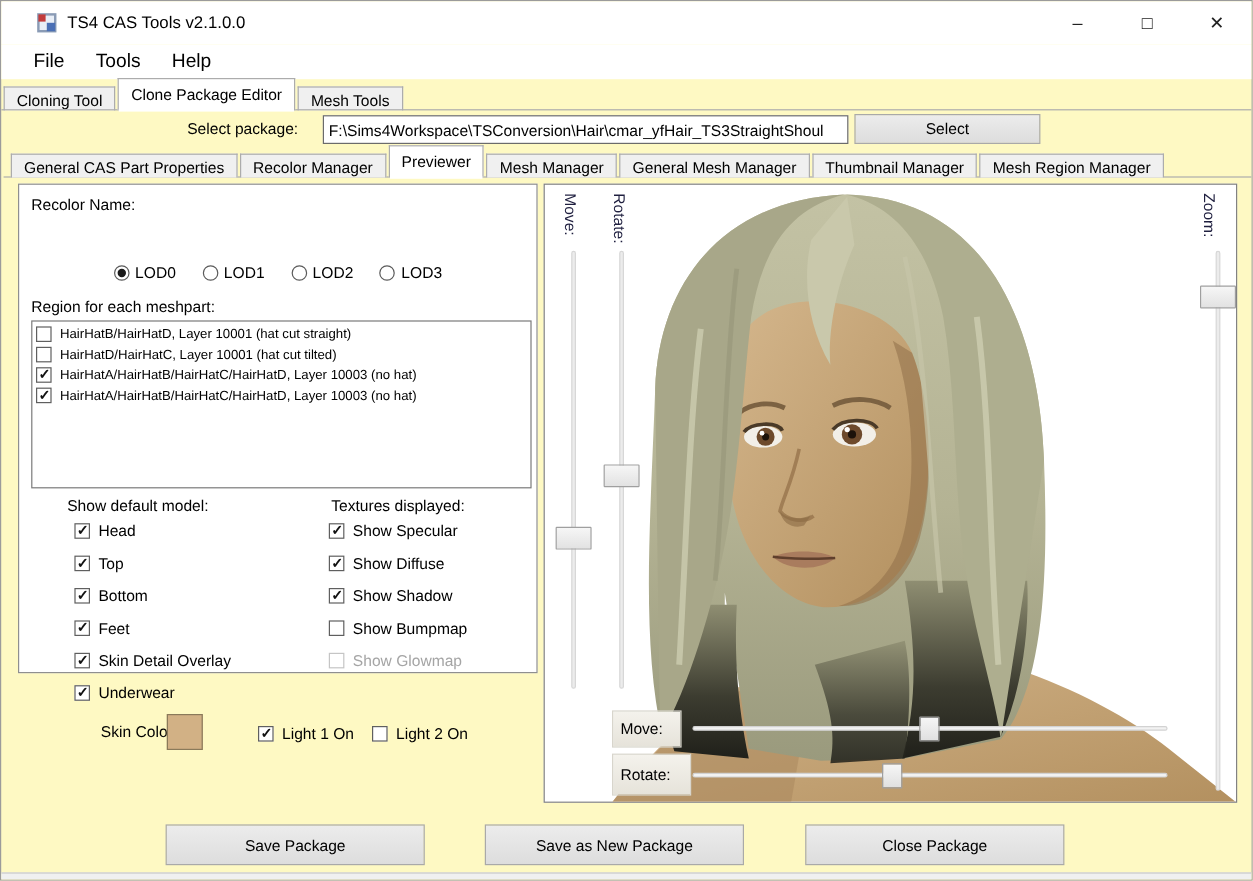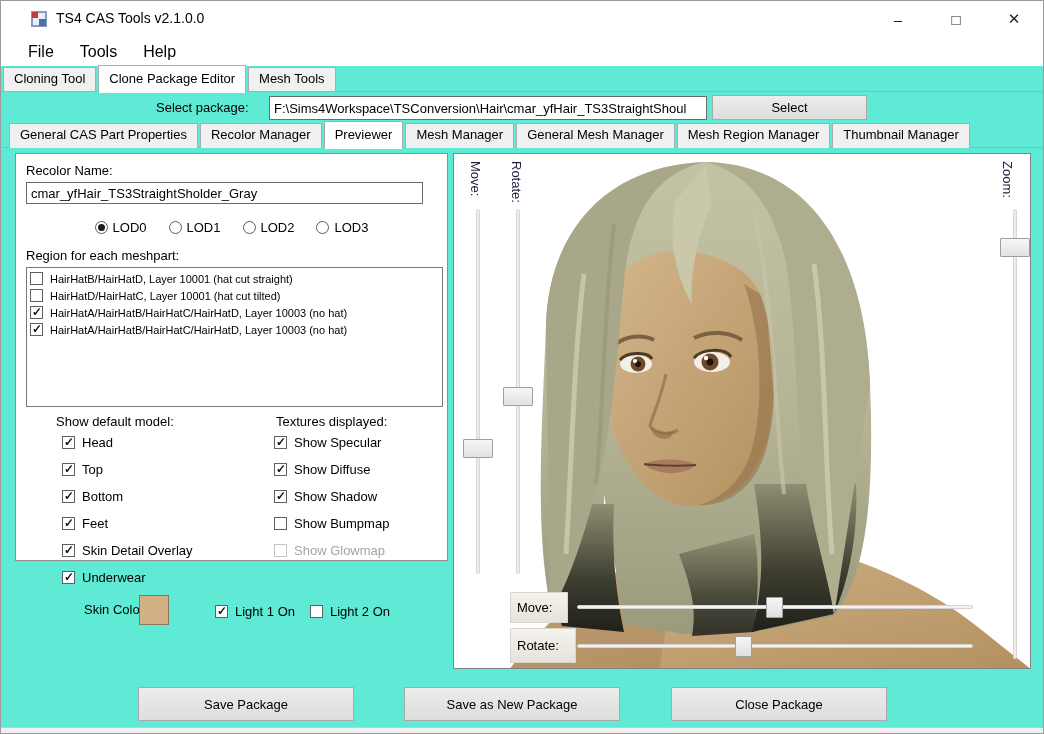--- a/index.html
+++ b/index.html
@@ -1,36 +1,36 @@
 <!DOCTYPE html>
 <html><head>
 <meta charset="utf-8">
 <style>
   * { margin:0; padding:0; box-sizing:border-box; }
   html,body { width:1044px; height:734px; }
   body { font-family:"Liberation Sans", sans-serif; font-size:13px; color:#000; background:#fff; }
-  .window { position:relative; width:1044px; height:734px; background:#5eead4; border:1px solid #9b9b9b; overflow:hidden; }
+  .window { position:relative; width:1044px; height:734px; background:#fef9c3; border:1px solid #9b9b9b; overflow:hidden; }
 
   
   .titlebar { position:absolute; left:0; top:0; width:100%; height:36px; background:#fff; }
   .app-icon { position:absolute; left:30px; top:10px; width:16px; height:16px; }
   .app-icon .frame { position:absolute; inset:0; border:2px solid #8a9bb5; background:#e8eef7; }
   .app-icon .red { position:absolute; left:1px; top:1px; width:6px; height:6px; background:#c23b3b; }
   .app-icon .blue { position:absolute; right:1px; bottom:1px; width:7px; height:7px; background:#4a6fb5; }
   .title-text { position:absolute; left:55px; top:9px; font-size:14px; }
   .win-controls { position:absolute; right:0; top:0; height:36px; display:flex; }
   .win-btn { width:58px; height:36px; display:flex; align-items:center; justify-content:center; font-size:15px; color:#222; cursor:default; }
 
   
   .menubar { position:absolute; left:0; top:36px; width:100%; height:29px; background:#fff; display:flex; align-items:center; padding-left:14px; }
   .menu-item { padding:4px 13px; font-size:16px; }
 
   
   .tabstrip { position:absolute; display:flex; align-items:flex-end; }
-  .tab { background:#f0f0f0; border:1px solid #acacac; border-bottom:none; padding:3px 10px 4px 10px; margin-right:2px; height:25px; white-space:nowrap; position:relative; }
+  .tab { background:#f0f0f0; border:1px solid #acacac; border-bottom:none; padding:3px 10px 4px 10px; margin-right:2px; height:20px; white-space:nowrap; position:relative; }
   .tab.selected { background:#fff; height:27px; padding-top:5px; z-index:3; margin-top:-2px; }
   .main-tabs { left:2px; top:66px; height:25px; }
   .main-tabline { position:absolute; left:0; top:90px; width:1042px; height:0; border-top:1px solid #acacac; z-index:1; }
   .tab.selected::after { content:""; position:absolute; left:0; right:0; bottom:-1px; height:2px; background:#fff; }
 
   
   .pkg-label { position:absolute; left:155px; top:99px; font-weight:normal; z-index:2; }
   .pkg-input { position:absolute; left:268px; top:95px; width:438px; height:24px; border:1px solid #6b6b6b; background:#fff; font-family:"Liberation Sans",sans-serif; font-size:13px; padding:0 4px; color:#000; z-index:2; }
   .btn { background:linear-gradient(#ececec,#dddddd); border:1px solid #a9a9a9; display:flex; align-items:center; justify-content:center; font-size:13px; }
   .pkg-btn { position:absolute; left:711px; top:94px; width:155px; height:25px; z-index:2; }
@@ -110,27 +110,26 @@
   <input class="pkg-input" value="F:\Sims4Workspace\TSConversion\Hair\cmar_yfHair_TS3StraightShoul" style="">
   <div class="btn pkg-btn">Select</div>
 
   <div class="sub-tabline"></div>
   <div class="tabstrip sub-tabs">
     <div class="tab">General CAS Part Properties</div>
     <div class="tab">Recolor Manager</div>
     <div class="tab selected">Previewer</div>
     <div class="tab">Mesh Manager</div>
     <div class="tab">General Mesh Manager</div>
+    <div class="tab">Thumbnail Manager</div>
     <div class="tab">Mesh Region Manager</div>
-    <div class="tab">Thumbnail Manager</div>
   </div>
 
   <div class="left-panel">
     <div class="lbl" style="left:10px; top:9px;">Recolor Name:</div>
-    <input class="recolor-input" value="cmar_yfHair_TS3StraightSholder_Gray" style="">
 
     <div class="radio-row">
       <div class="radio selected">
           <span class="circ"></span>
           <span>LOD0</span>
         </div>
       <div class="radio">
           <span class="circ"></span>
           <span>LOD1</span>
         </div>

